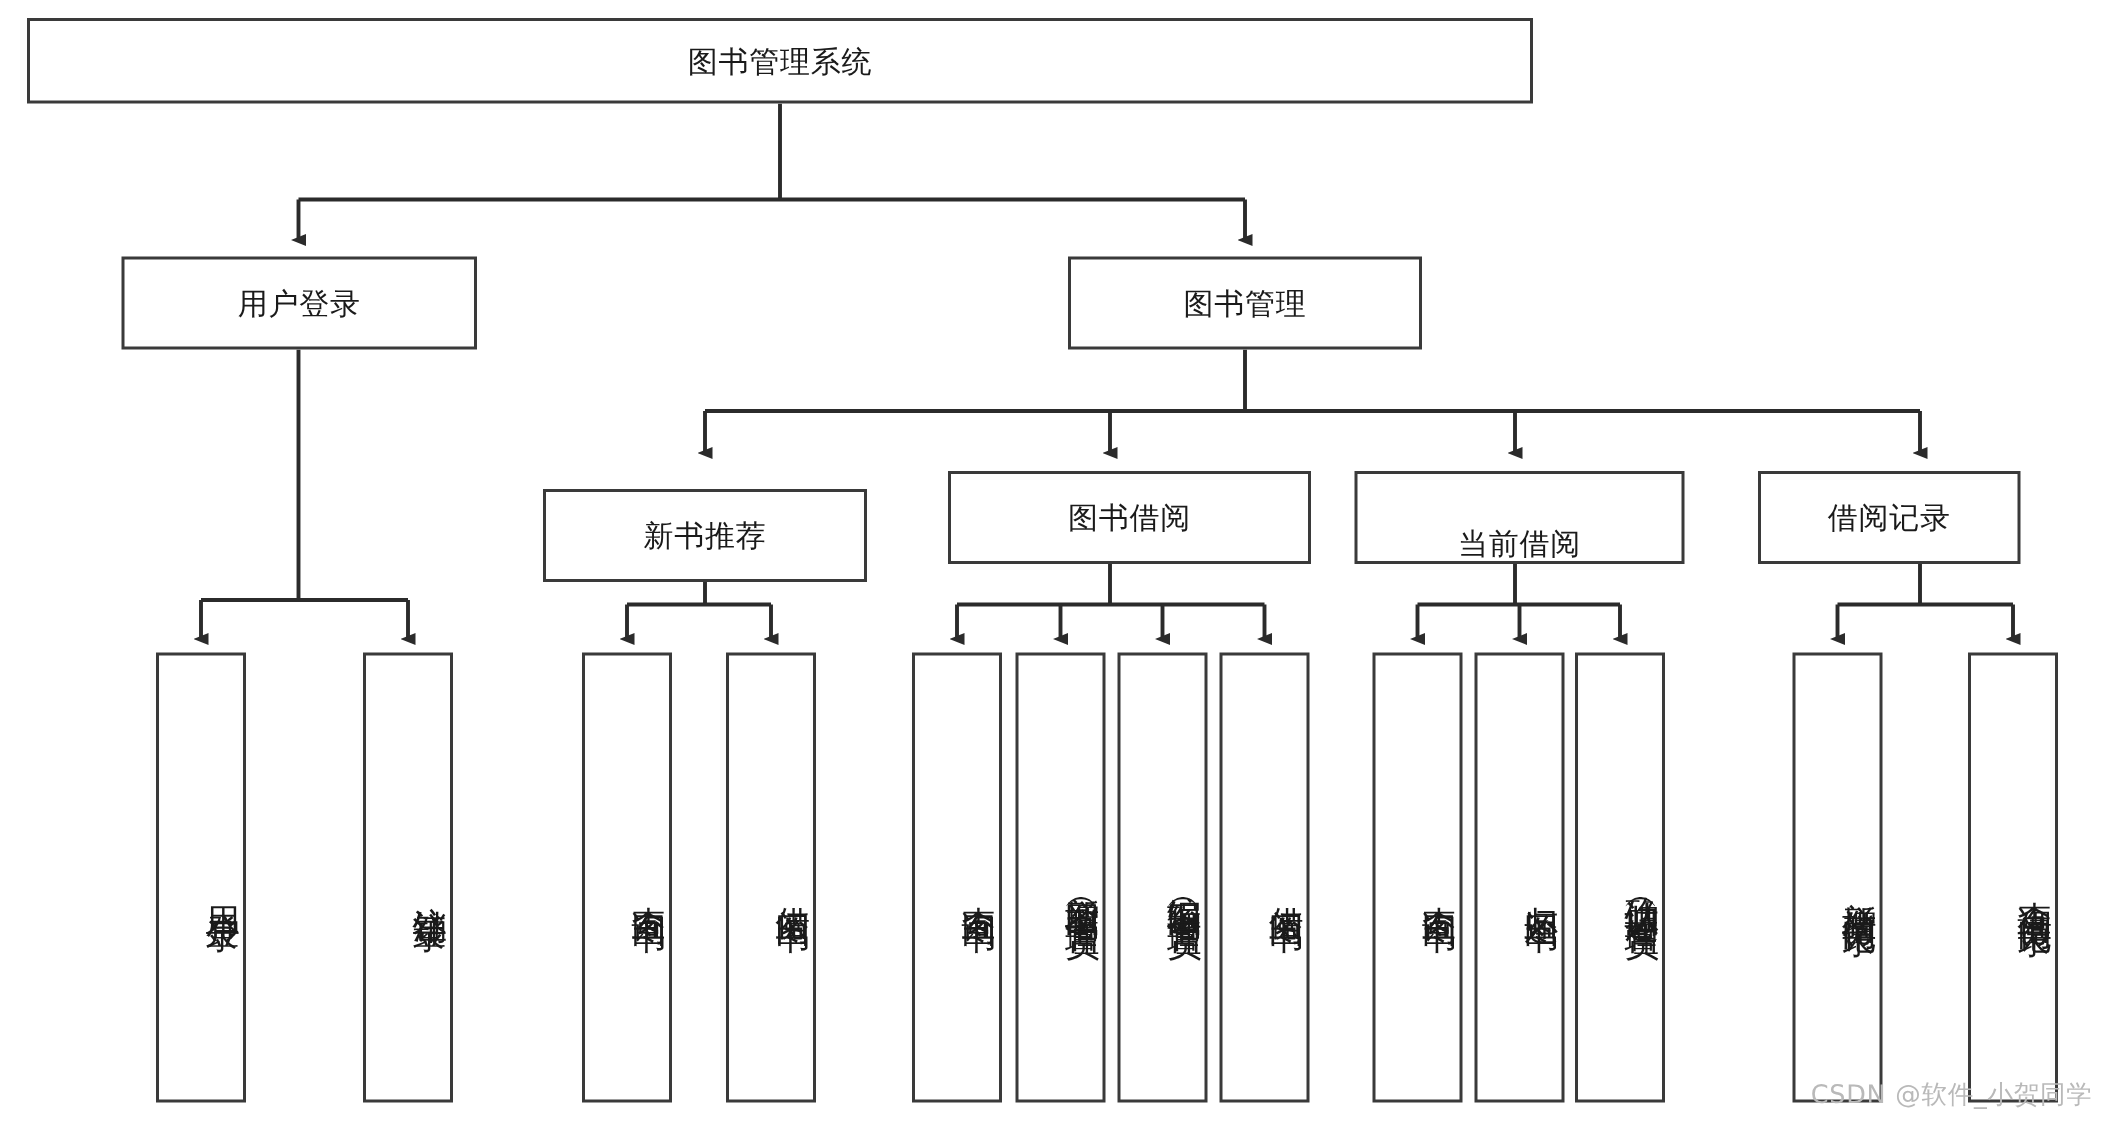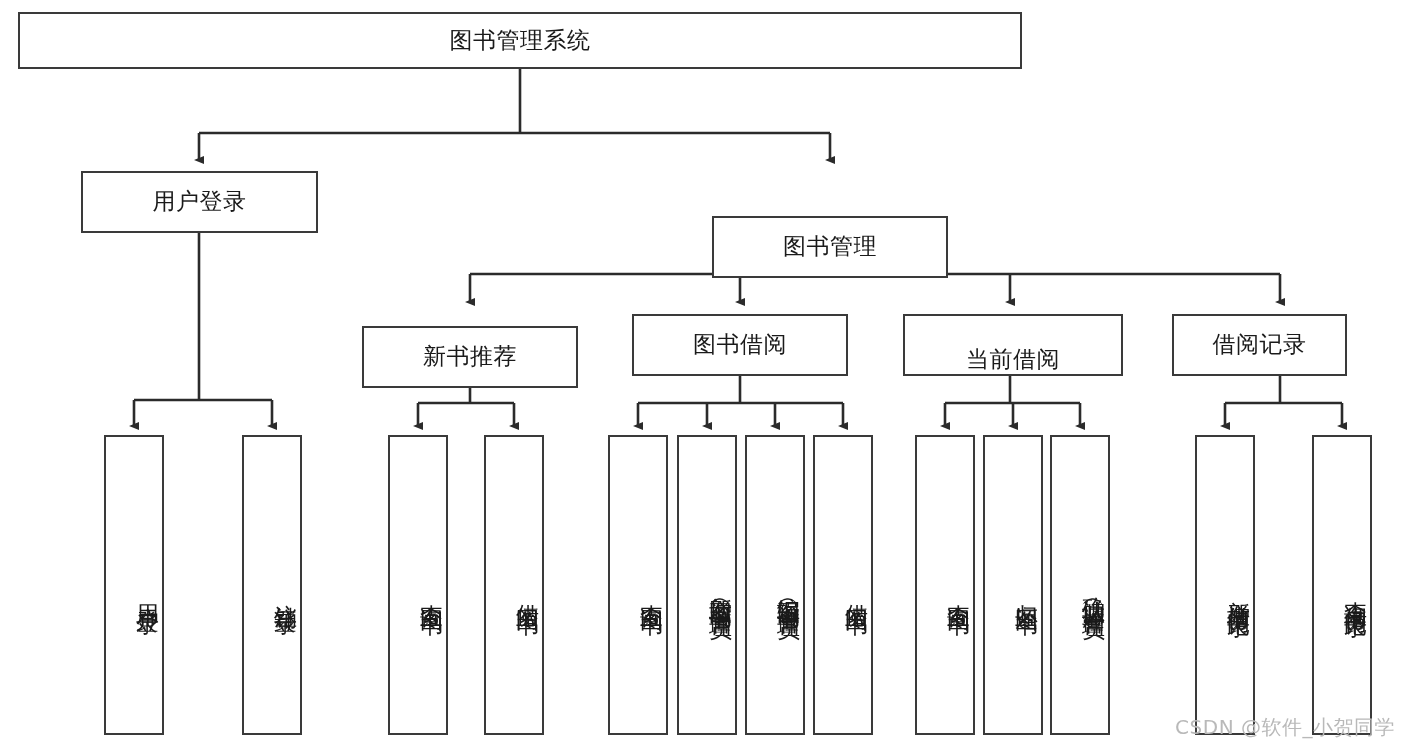--- a/index.html
+++ b/index.html
@@ -30,21 +30,21 @@
     position: absolute;
     box-sizing: border-box;
     background: #ffffff;
     border: 2px solid #3a3a3a;
     display: flex;
     align-items: center;
     justify-content: center;
     color: #1a1a1a;
   }
   .node-h {
-    font-size: 23px;
+    font-size: 20px;
     line-height: 1.2;
     letter-spacing: 0.5px;
     white-space: nowrap;
   }
   .node-v {
     font-size: 23px;
     line-height: 1.28;
     writing-mode: vertical-rl;
     text-orientation: upright;
     letter-spacing: 3px;
@@ -54,21 +54,21 @@
   }
   .node-v .vtext {
     writing-mode: vertical-rl;
     text-orientation: upright;
     display: block;
   }
   #watermark {
     position: absolute;
     right: 10px;
     bottom: 6px;
-    font-size: 20px;
+    font-size: 17px;
     color: #b9b9b9;
     letter-spacing: 0.5px;
     white-space: nowrap;
     user-select: none;
     margin-top: 19px;
   }
 </style>
 </head>
 <body>
 
@@ -125,28 +125,28 @@
     </g>
   </svg>
 
   <div class="node node-h" style="left:18px; top:12px; width:1004px; height:57px;">
     <span>图书管理系统</span>
   </div>
 
   <div class="node node-h" style="left:81px; top:171px; width:237px; height:62px;">
     <span>用户登录</span>
   </div>
-  <div class="node node-h" style="left:712px; top:171px; width:236px; height:62px;margin-top:45px;">
+  <div class="node node-h" style="left:712px; top:171px; width:236px; height:62px;">
     <span>图书管理</span>
   </div>
 
   <div class="node node-h" style="left:362px; top:314px; width:216px; height:62px;margin-top:12px;">
     <span>新书推荐</span>
   </div>
-  <div class="node node-h" style="left:632px; top:314px; width:216px; height:62px;">
+  <div class="node node-h" style="left:632px; top:314px; width:242px; height:62px;">
     <span>图书借阅</span>
   </div>
   <div class="node node-h" style="left:903px; top:314px; width:220px; height:62px;align-items:flex-end;">
     <span>当前借阅</span>
   </div>
   <div class="node node-h" style="left:1172px; top:314px; width:175px; height:62px;">
     <span>借阅记录</span>
   </div>
 
   <div class="node node-v" style="left:104px; top:435px; width:60px; height:300px;">

